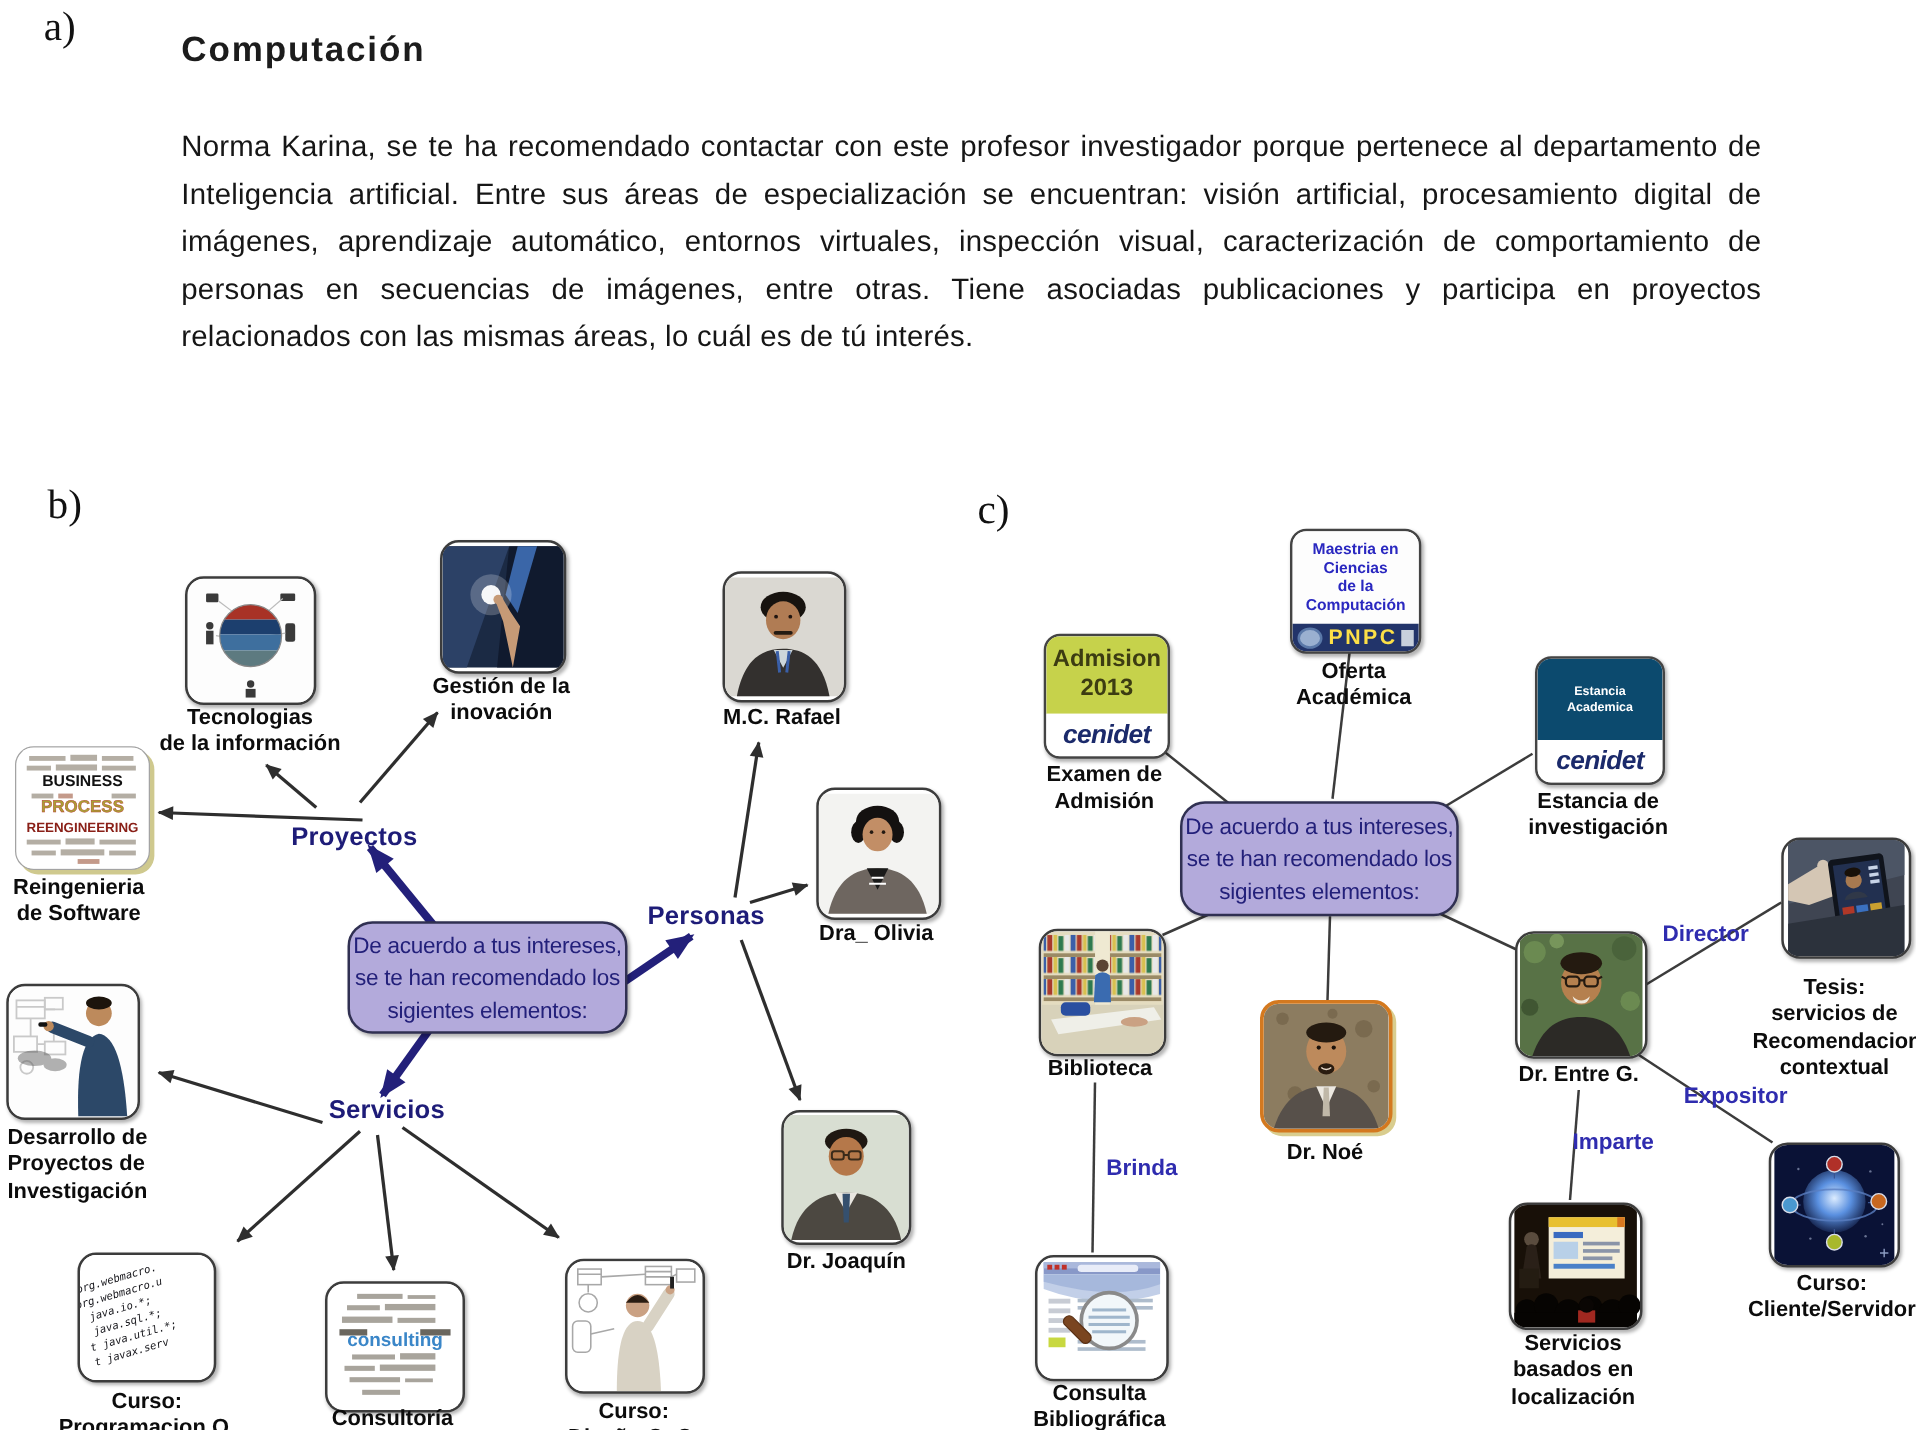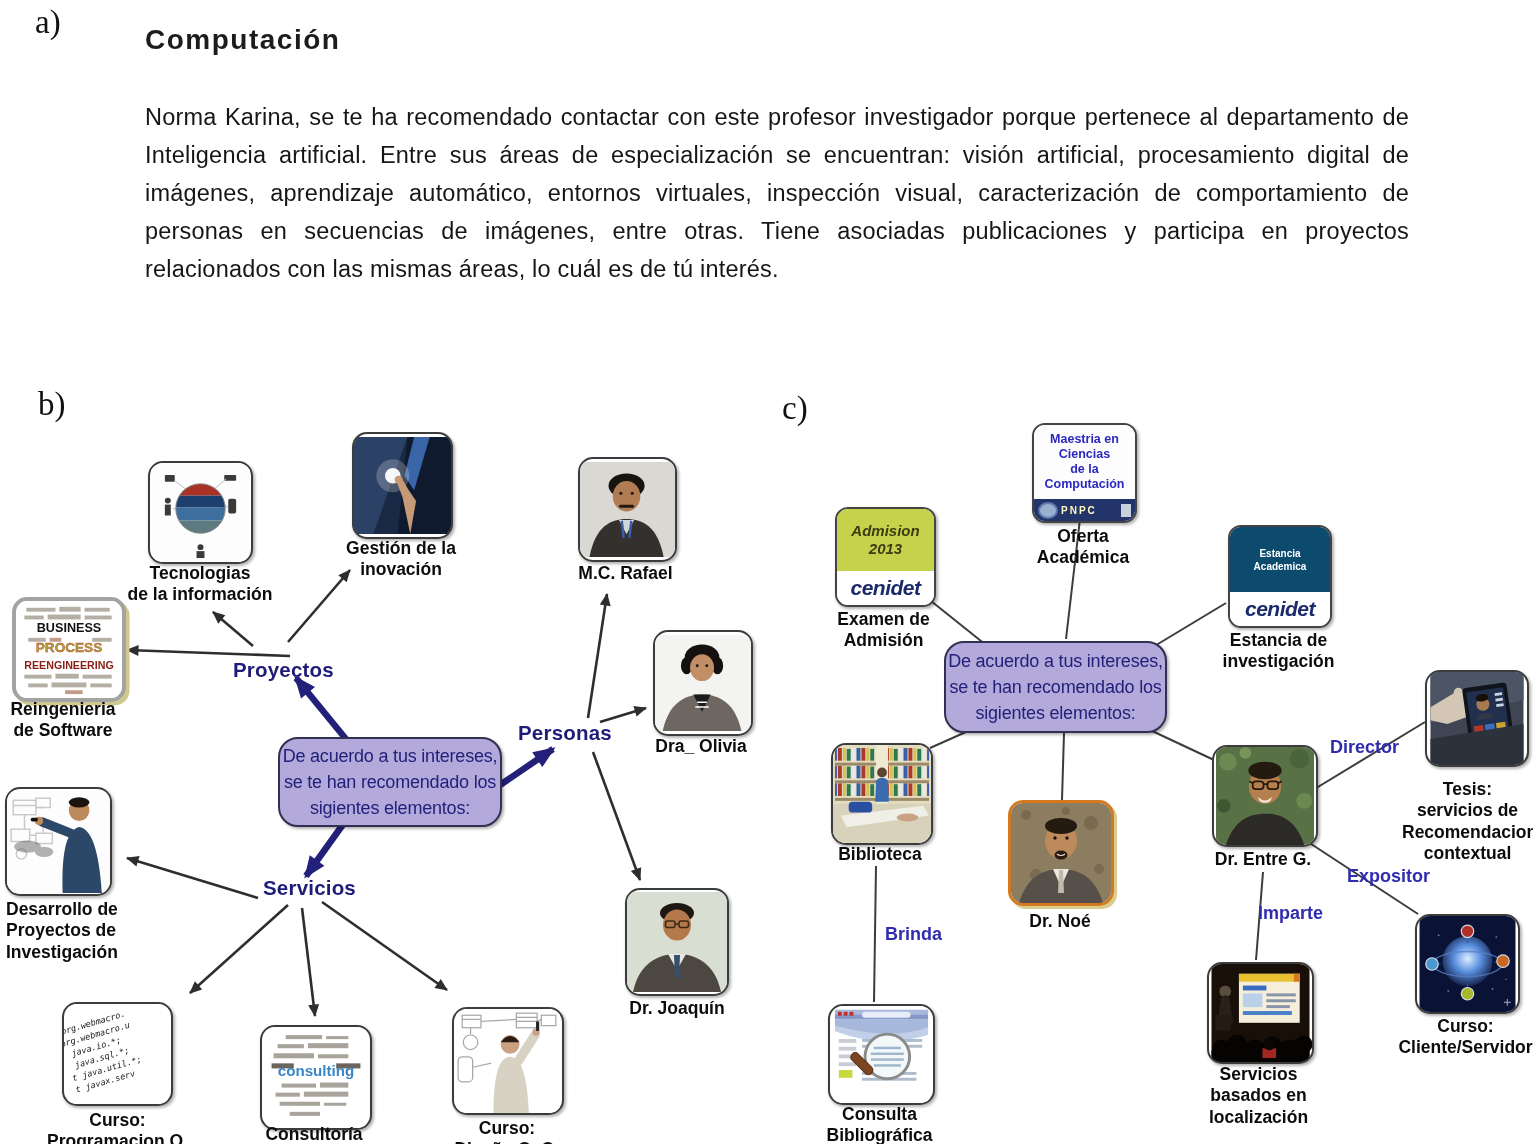--- a/index.html
+++ b/index.html
@@ -8,42 +8,42 @@
   .serif-tag{position:absolute;font-family:"Liberation Serif",serif;font-size:33px;color:#111;}
   .exp-title{position:absolute;left:145px;top:24px;font-size:28px;font-weight:bold;
              letter-spacing:1.5px;color:#1c1c1c;}
   .exp-body{position:absolute;left:145px;top:98px;width:1264px;font-size:23.5px;line-height:38px;
             text-align:justify;color:#161616;letter-spacing:.2px;}
   .edges{position:absolute;left:0;top:0;z-index:1;}
   .thumb{position:absolute;z-index:2;border:2px solid #3c3c3c;border-radius:15px;overflow:hidden;
          background:#fff;box-shadow:1.5px 2px 3px rgba(0,0,0,.3);}
   .thumb svg{display:block;width:100%;height:100%;}
   .thumb.orange{border:3px solid #d4791f;box-shadow:3px 3px 0 #d9cd8e;}
-  .thumb.orange2{border:4px solid #a3a3a3;box-shadow:3.5px 3.5px 0 #cfc98e;}
+  .thumb.orange2{border:1px solid #a3a3a3;box-shadow:3.5px 3.5px 0 #cfc98e;}
   .nlabel{position:absolute;z-index:2;font-size:17.5px;font-weight:bold;line-height:1.22;
           color:#0c0c0c;text-align:center;white-space:pre-line;}
   .nlabel.left{text-align:left;}
   .branch{position:absolute;z-index:2;font-size:20.5px;font-weight:bold;color:#1e1c78;letter-spacing:.2px;}
   .relation{position:absolute;z-index:3;font-size:18px;font-weight:bold;color:#2f2caf;}
   .center-box{position:absolute;z-index:2;display:flex;align-items:center;justify-content:center;
               text-align:center;white-space:pre-line;background:#b3aadb;border:2.5px solid #303052;
               border-radius:20px;color:#23207a;font-weight:normal;font-size:18px;line-height:1.45;
               letter-spacing:-.2px;box-shadow:2px 2px 3px rgba(0,0,0,.3);}
   .badge{position:absolute;z-index:2;border:2px solid #444;border-radius:13px;overflow:hidden;
          background:#fff;box-shadow:1.5px 2px 3px rgba(0,0,0,.3);display:flex;flex-direction:column;}
   .badge .top{flex:1;display:flex;align-items:center;justify-content:center;white-space:pre-line;
               text-align:center;font-weight:bold;}
   .badge .brand{height:34px;display:flex;align-items:center;justify-content:center;font-style:italic;
                 font-weight:bold;font-size:21px;color:#1b2a6b;letter-spacing:-.5px;background:#fff;}
-  .badge.admision .top{background:#c6d24b;color:#3c3c12;font-size:15px;line-height:1.2;font-style:italic;}
+  .badge.admision .top{background:#c6d24b;color:#3c3c12;font-size:19px;line-height:1.2;}
   .badge.estancia .top{background:#0c4a6e;color:#fff;font-size:10px;line-height:1.3;}
   .badge.maestria .top{color:#2a28c0;font-size:12.5px;line-height:1.2;background:#fdfdfd;}
   .pnpc{height:22px;background:#22346a;display:flex;align-items:center;gap:3px;padding:0 4px;}
   .globe{width:16px;height:13px;border-radius:50%;background:#9ab0d0;border:2px solid #5a78a8;}
-  .pnpc-text{color:#fef9c3;font-weight:bold;font-size:10px;letter-spacing:2px;flex:1;text-align:left;}
+  .pnpc-text{color:#fde047;font-weight:bold;font-size:17px;letter-spacing:2px;flex:1;text-align:right;}
   .pnpc-end{width:10px;height:13px;background:#c8d0dc;}
 </style>
 </head>
 <body>
 
 <div class="canvas">
 
   <div class="serif-tag" style="left:35px;top:4px">a)</div>
   <div class="serif-tag" style="left:38px;top:386px">b)</div>
   <div class="serif-tag" style="left:782px;top:390px">c)</div>

